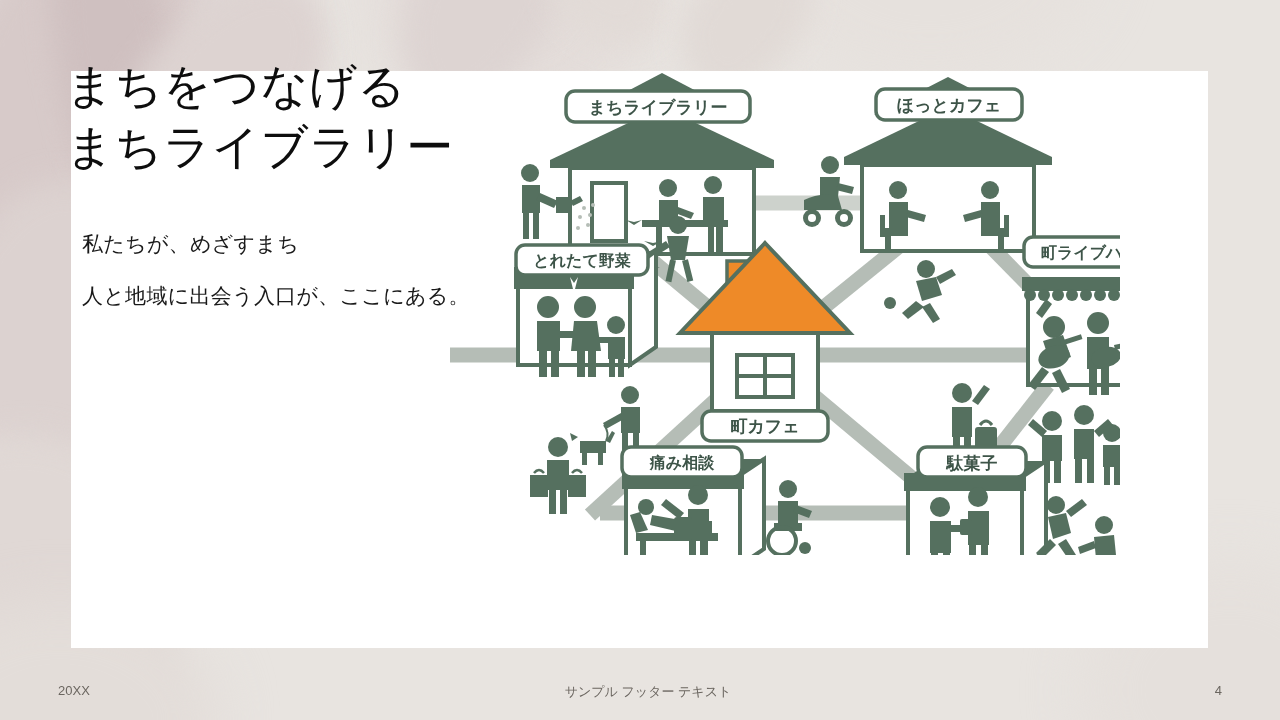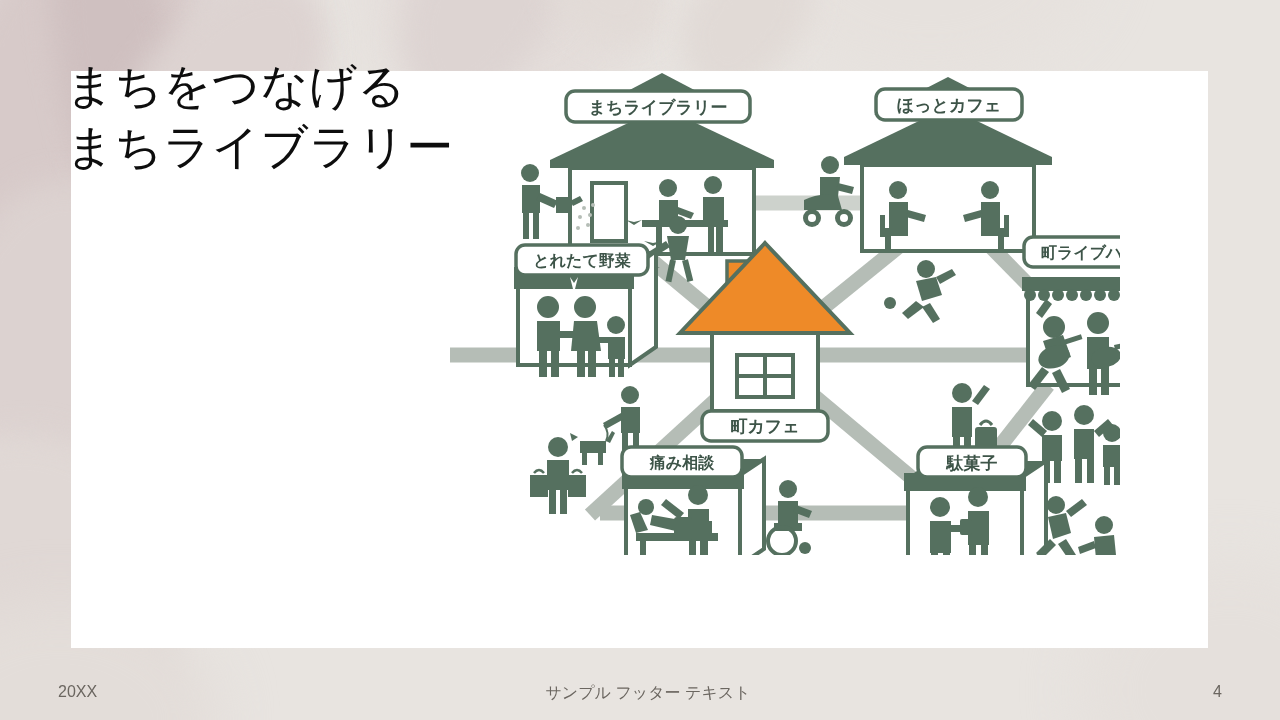--- a/index.html
+++ b/index.html
@@ -43,21 +43,21 @@
 
   
   #illustration{
     position:absolute;left:430px;top:55px;width:690px;height:500px;
   }
   #illustration svg{display:block;width:100%;height:100%;}
 
   
   #footer{
     position:absolute;left:0;top:680px;width:1280px;height:24px;
-    color:#6b6660;font-size:16px;
+    color:#6b6660;font-size:13px;
   }
   #footer .f-left{position:absolute;left:58px;top:3px;}
   #footer .f-center{position:absolute;left:0;width:1280px;text-align:center;top:3px;margin-left:8px;}
   #footer .f-right{position:absolute;right:58px;top:3px;}
 </style>
 </head>
 <body>
 
 <div id="bg-layer">
   <div class="blob" style="left:-120px;top:-160px;width:420px;height:460px;background:#ded6d4;"></div>
@@ -76,20 +76,22 @@
 </div>
 
 <div id="slide-card"></div>
 
 <div id="title-block">
   <span class="tline">まちをつなげる</span>
   <span class="tline">まちライブラリー</span>
 </div>
 
 <div id="body-block">
+  <span class="bline">私たちが、めざすまち</span>
+  <span class="bline">人と地域に出会う入口が、ここにある。</span>
 </div>
 
 <div id="illustration">
 <svg viewBox="0 0 690 500" xmlns="http://www.w3.org/2000/svg">
   <defs>
     <style>
       .g   { fill:#55705f; }
       .gs  { fill:none; stroke:#55705f; stroke-width:4; }
       .gs2 { fill:#ffffff; stroke:#55705f; stroke-width:4; }
       .road{ stroke:#b5bdb6; stroke-width:15; fill:none; stroke-linecap:butt;}

